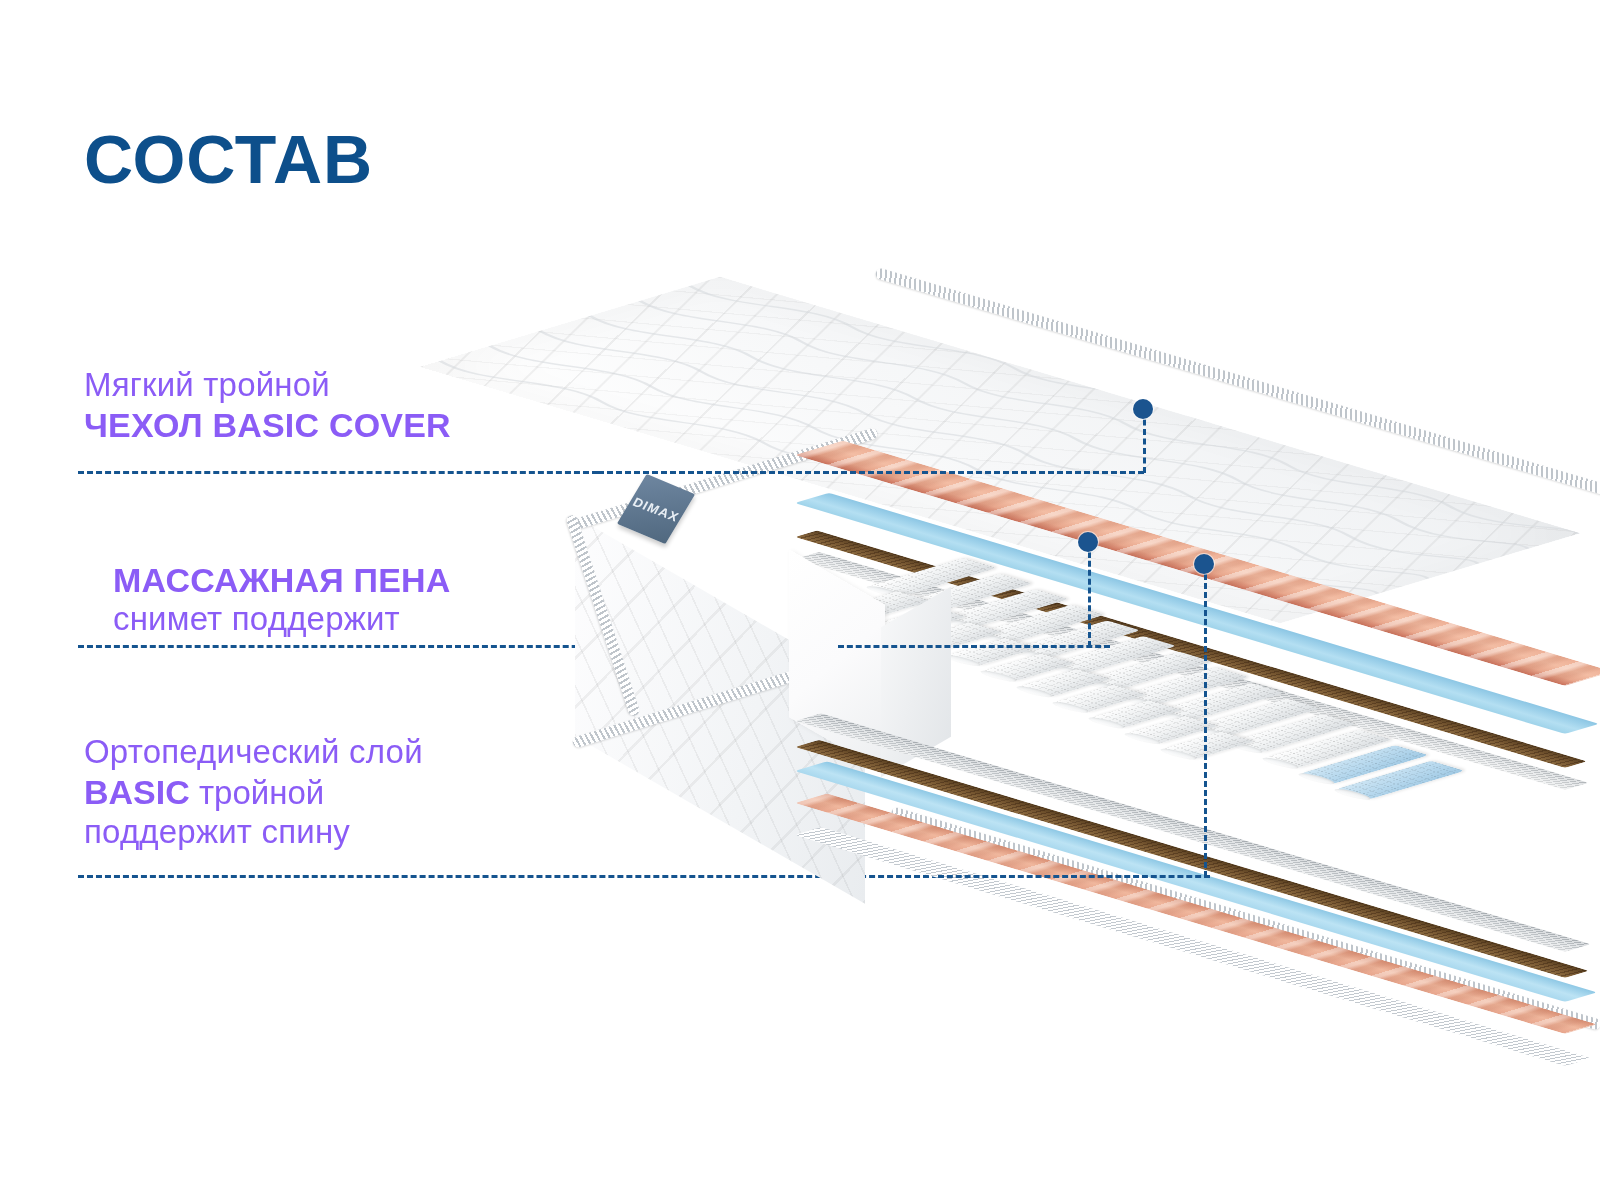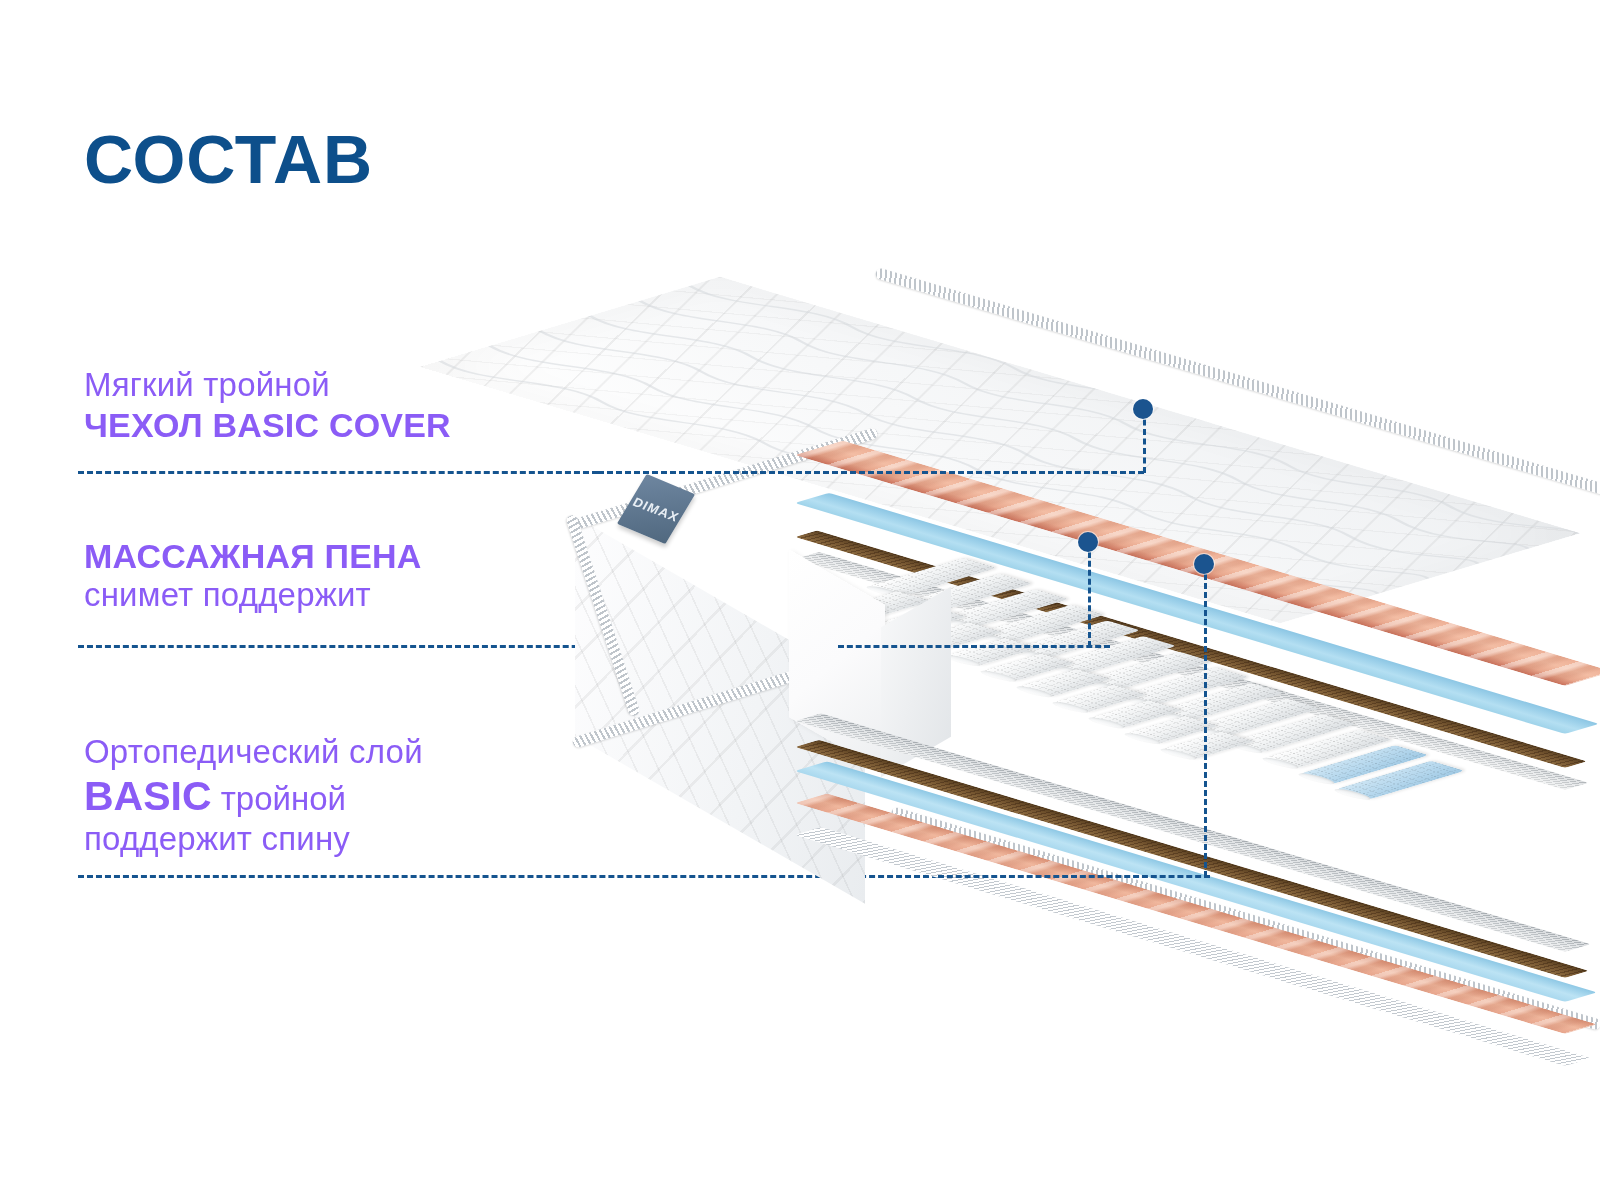--- a/index.html
+++ b/index.html
@@ -19,24 +19,24 @@
     color:#0d4f8b;line-height:1;
     white-space:nowrap;
   }
 
   
   .callout{position:absolute;left:84px;color:#8b5cf6;}
   .callout .ln{line-height:1.18;white-space:nowrap;}
   .ln.reg{font-weight:400;font-size:33px;letter-spacing:.2px;}
   .ln.bold{font-weight:700;font-size:34px;letter-spacing:.2px;}
   .ln.mix{font-size:33px;font-weight:400;}
-  .ln.mix b{font-weight:700;font-size:41px;}
+  .ln.mix b{font-weight:700;font-size:34px;}
 
   #callout-cover{top:366px;}
-  #callout-foam{top:536px;}
+  #callout-foam{top:560px;margin-left:29px;}
   #callout-basic{top:716px;margin-top:17px;}
 
   
   .rule{
     position:absolute;left:78px;height:0;
     border-top:3px dashed #15548f;
   }
   #rule-cover{top:471px;width:520px;}
   #rule-foam{top:645px;width:760px;}
   #rule-basic{top:875px;width:860px;}

